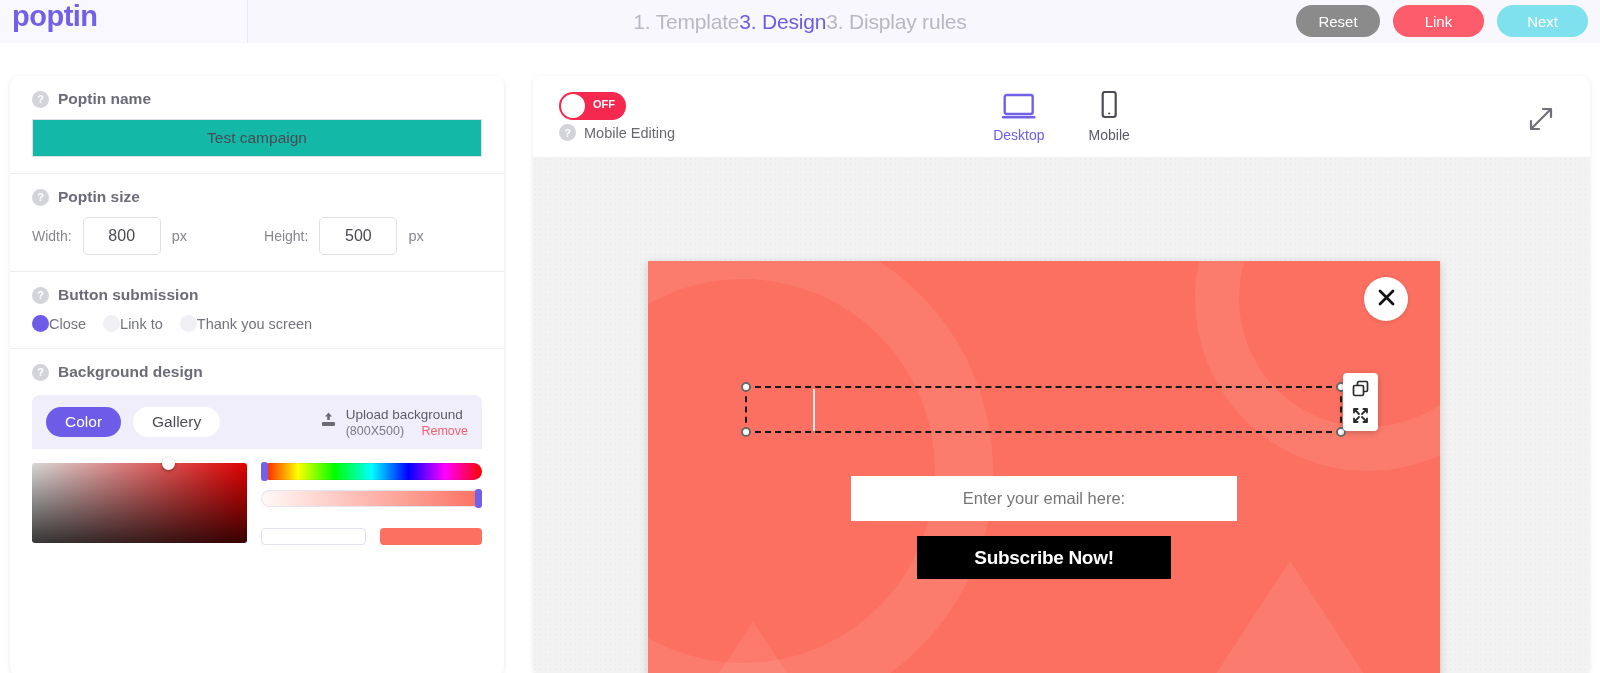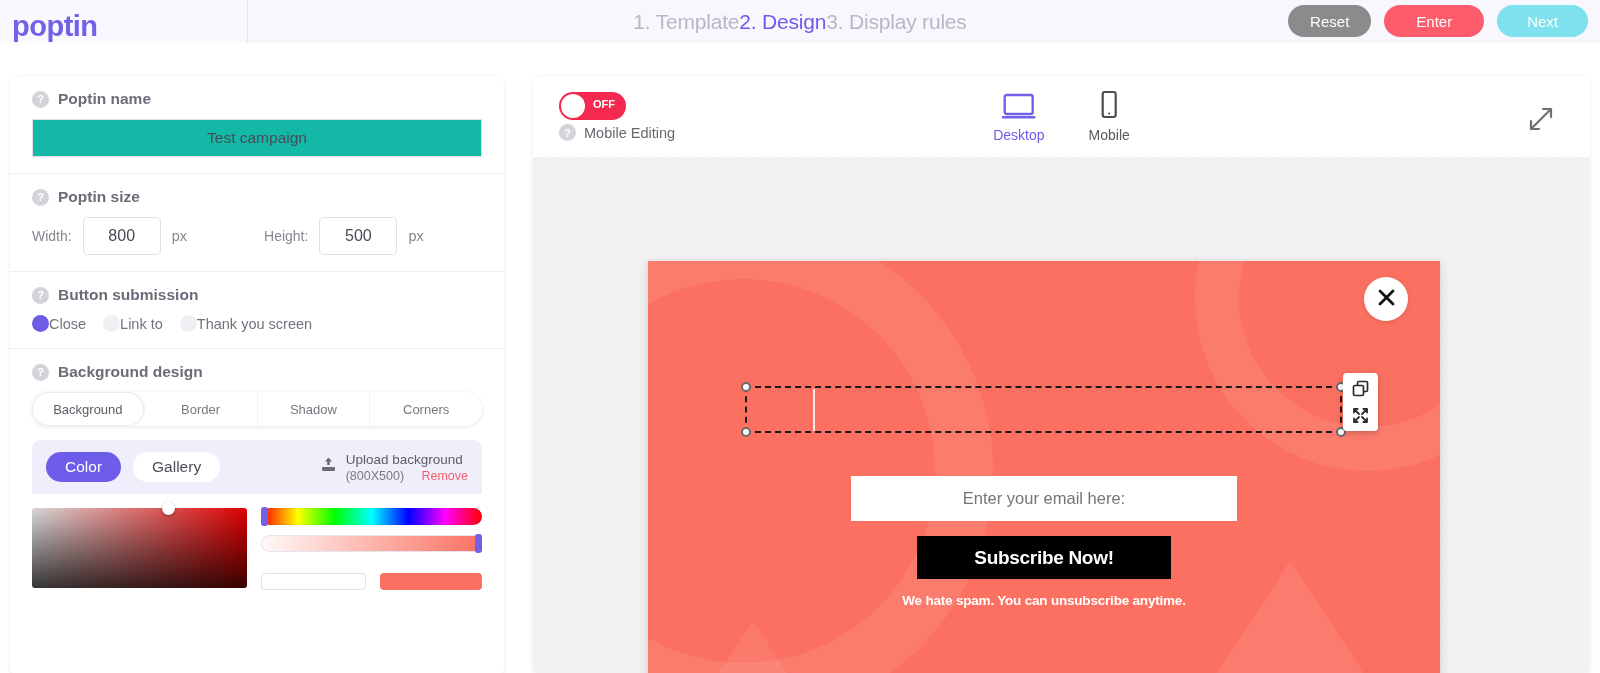--- a/index.html
+++ b/index.html
@@ -12,21 +12,21 @@
 
   
   .topbar {
     position: absolute; top: 0; left: 0;
     width: 1600px; height: 43px;
     background: #f8f7fe;
     display: flex; align-items: center;
   }
   .logo-zone {
     width: 248px; height: 43px;
-    display: flex; align-items: flex-end;
+    display: flex; align-items: flex-start;
     padding-left: 12px;
     border-right: 1px solid #e9e7f7;
     background: #f9f8ff;
   }
   .logo-text {
     font-size: 29px; font-weight: 700; letter-spacing: -0.5px;
     color: #7160e8;
   }
   .steps {
     position: absolute; left: 0; right: 0;
@@ -306,27 +306,27 @@
 </head>
 <body>
 
 <div class="topbar">
   <div class="logo-zone">
     <span class="logo-text">poptin</span>
   </div>
 
   <div class="steps">
     <span class="step">1. Template</span>
-    <span class="step active">2. Design</span>
+    <span class="step active">3. Design</span>
     <span class="step">3. Display rules</span>
   </div>
 
   <div class="topbtns">
     <button class="tbtn reset">Reset</button>
-    <button class="tbtn back">Enter</button>
+    <button class="tbtn back">Link</button>
     <button class="tbtn next">Next</button>
   </div>
 </div>
 
 <div class="sidebar">
 
 
   <div class="sec">
     <div class="sec-title">
       <span class="qm">?</span>
@@ -371,26 +371,20 @@
       </label>
     </div>
   </div>
 
   <div class="sec" style="border-bottom:none;">
     <div class="sec-title">
       <span class="qm">?</span>
       <span>Background design</span>
     </div>
 
-    <div class="tabs">
-      <div class="tab active">Background</div>
-      <div class="tab">Border</div>
-      <div class="tab">Shadow</div>
-      <div class="tab">Corners</div>
-    </div>
 
     <div class="bgbox">
       <div class="bgbox-inner">
         <div class="pill on">Color</div>
         <div class="pill off">Gallery</div>
         <div class="upload-wrap">
           <span class="upl-icon">
             <svg width="17" height="17" viewBox="0 0 17 17">
               <path d="M8.5 1.5 L5 5.5 H7.2 V9 H9.8 V5.5 H12 Z" fill="#6b6b74"></path>
               <rect x="2" y="11" width="13" height="4" rx="1" fill="#6b6b74"></rect>
@@ -513,17 +507,16 @@
             <path d="M15 2 L10 7 M15 2 V5.6 M15 2 H11.4" stroke="#2b2b2b" stroke-width="1.8" fill="none" stroke-linecap="round"></path>
             <path d="M2 15 L7 10 M2 15 V11.4 M2 15 H5.6" stroke="#2b2b2b" stroke-width="1.8" fill="none" stroke-linecap="round"></path>
           </svg>
         </span>
       </div>
 
       <input class="email-input" placeholder="Enter your email here:" style="">
 
       <button class="sub-btn">Subscribe Now!</button>
 
-      <div class="spam">We hate spam. You can unsubscribe anytime.</div>
     </div>
 
   </div>
 </div>
 
 </body></html>

